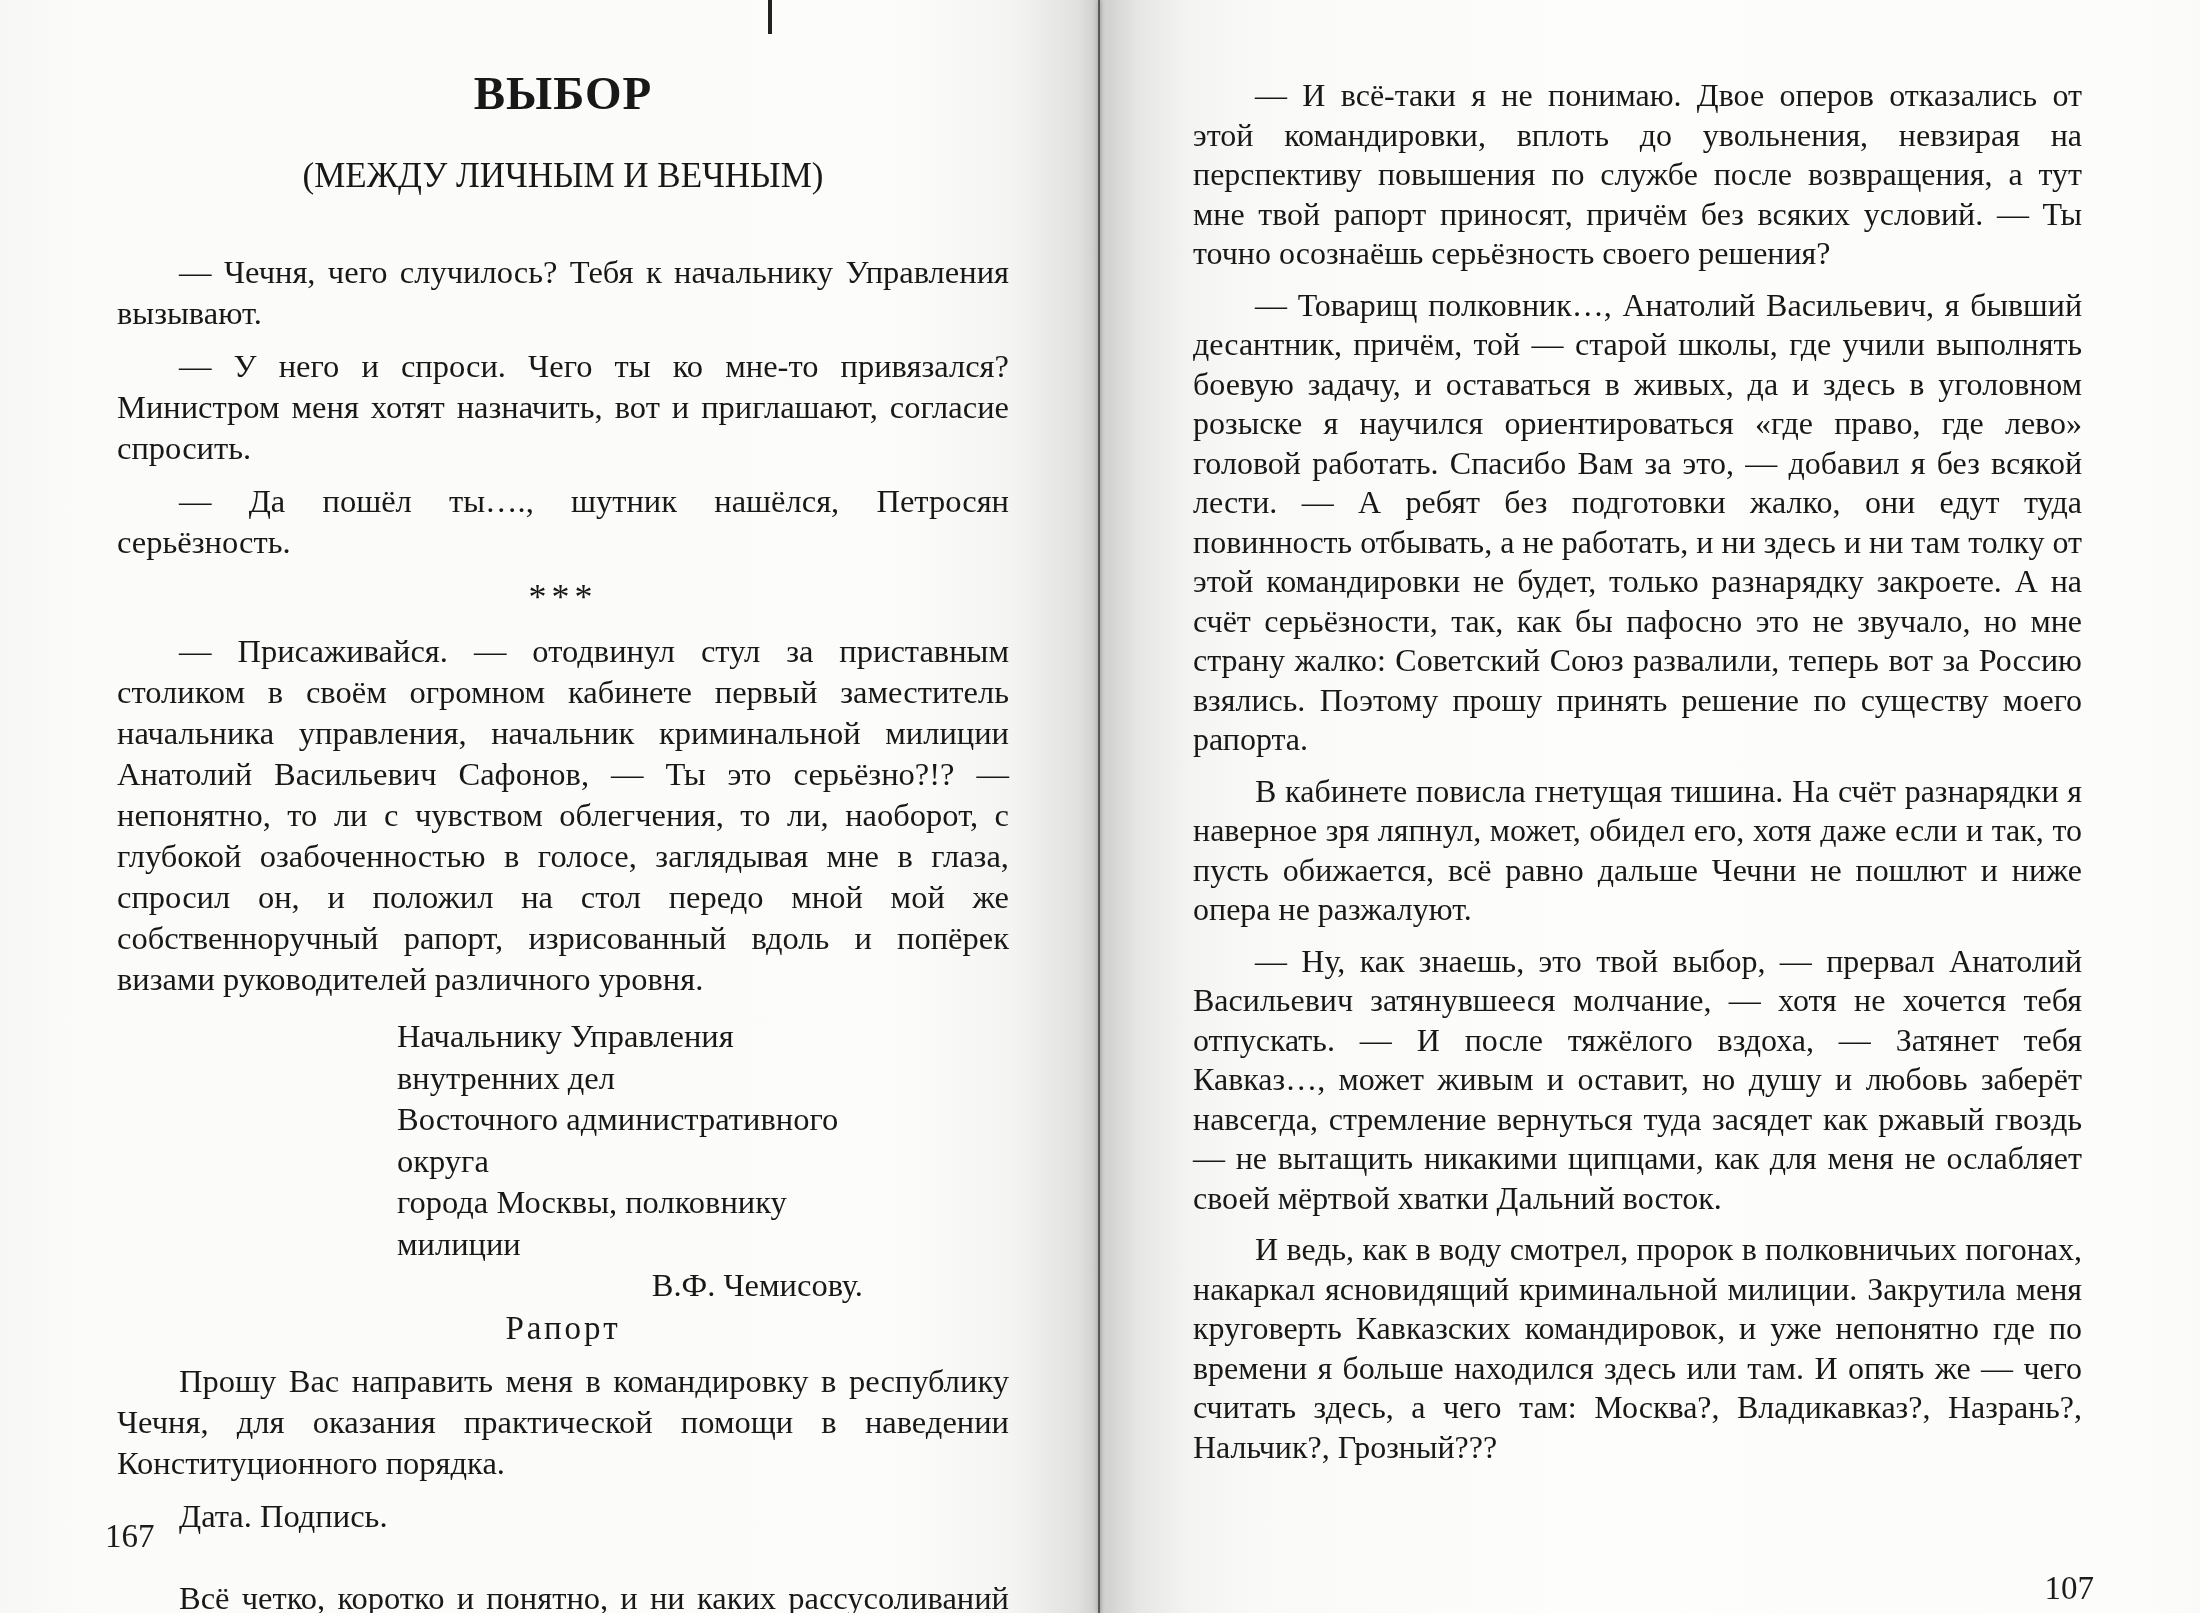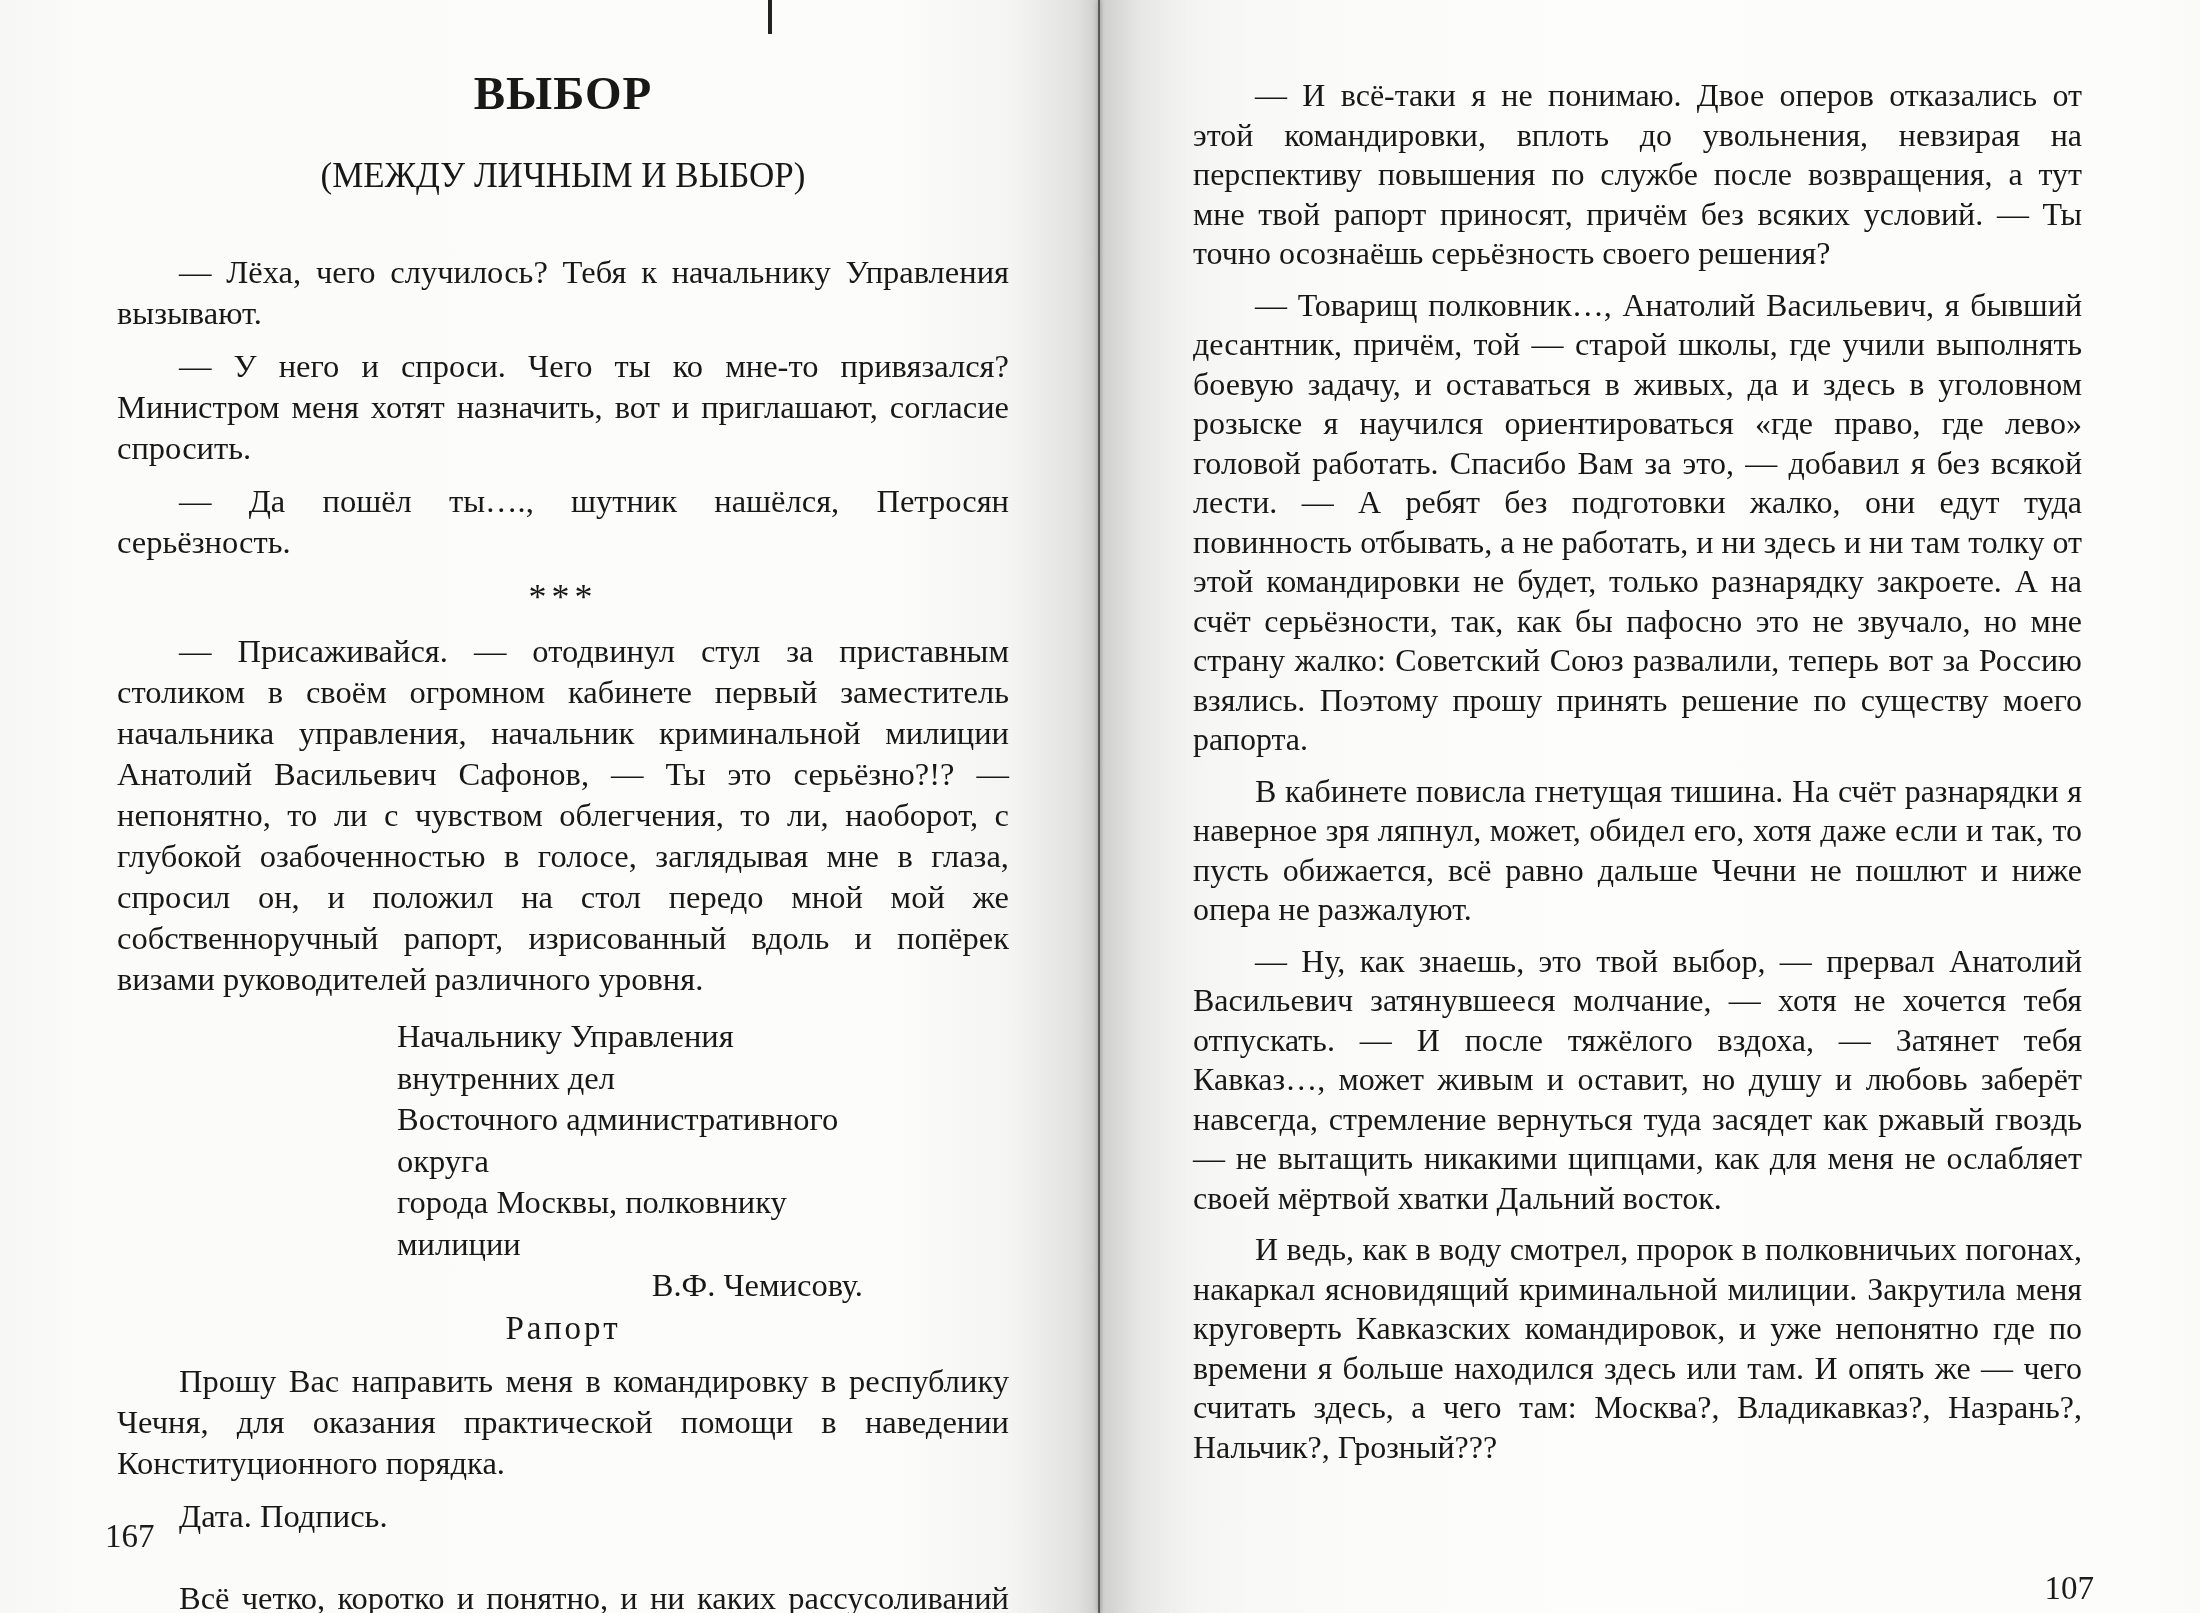--- a/index.html
+++ b/index.html
@@ -105,23 +105,23 @@
 <body>
 
 <div class="spread">
 
   <div class="gutter-shadow"></div>
   <div class="gutter-line"></div>
   <div class="scan-artifact"></div>
 
   <section class="page page-left">
     <h1 class="chapter-title">ВЫБОР</h1>
-    <h2 class="chapter-subtitle">(МЕЖДУ ЛИЧНЫМ И ВЫБОР)</h2>
+    <h2 class="chapter-subtitle">(МЕЖДУ ЛИЧНЫМ И ВЕЧНЫМ)</h2>
 
-    <p class="para first-body">— Лёха, чего случилось? Тебя к начальнику Управле­ния вызывают.</p>
+    <p class="para first-body">— Чечня, чего случилось? Тебя к начальнику Управле­ния вызывают.</p>
     <p class="para">— У него и спроси. Чего ты ко мне-то привязался? Министром меня хотят назначить, вот и приглашают, согласие спросить.</p>
     <p class="para">— Да пошёл ты…., шутник нашёлся, Петросян серьёзность.</p>
 
     <p class="para separator">***</p>
 
     <p class="para">— Присаживайся. — отодвинул стул за приставным столиком в своём огромном кабинете первый заместитель начальника управления, начальник криминальной мили­ции Анатолий Васильевич Сафонов, — Ты это серьёзно?!? — непонятно, то ли с чувством облегчения, то ли, наобо­рот, с глубокой озабоченностью в голосе, заглядывая мне в глаза, спросил он, и положил на стол передо мной мой же собственноручный рапорт, изрисованный вдоль и попёрек визами руководителей различного уровня.</p>
 
     <div class="address-block">
       <div class="address-line">Начальнику Управления внутренних дел</div>
       <div class="address-line">Восточного административного округа</div>

